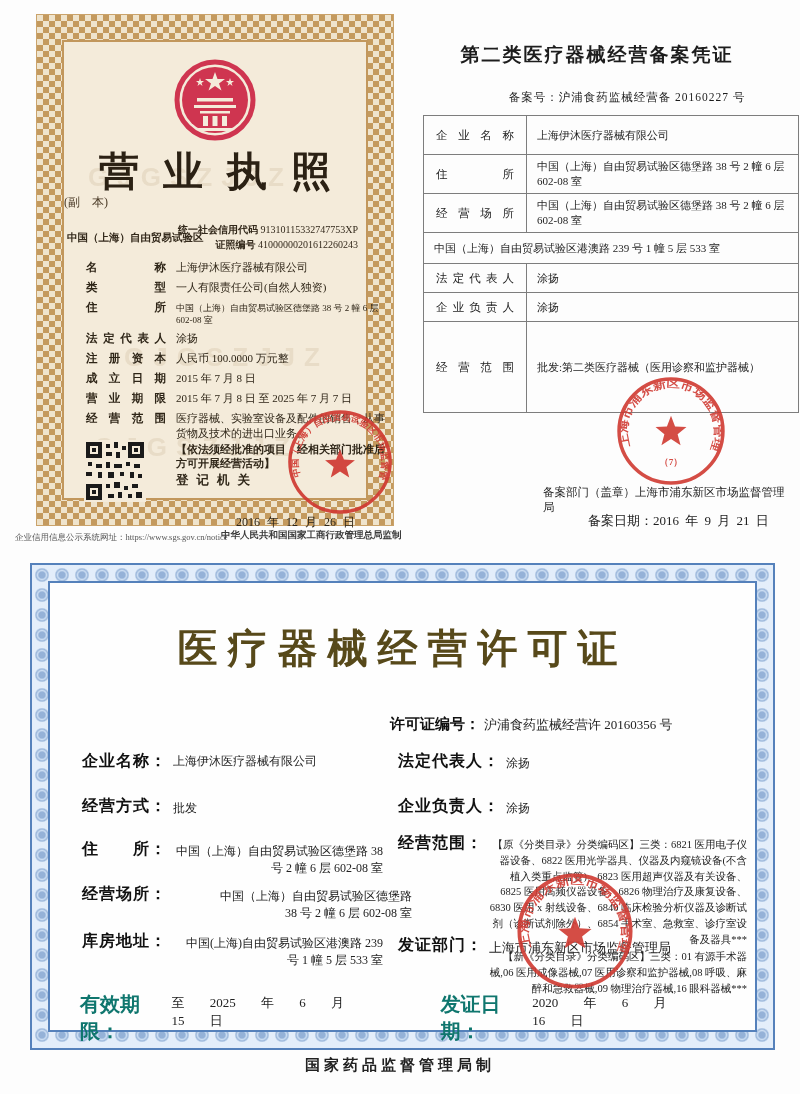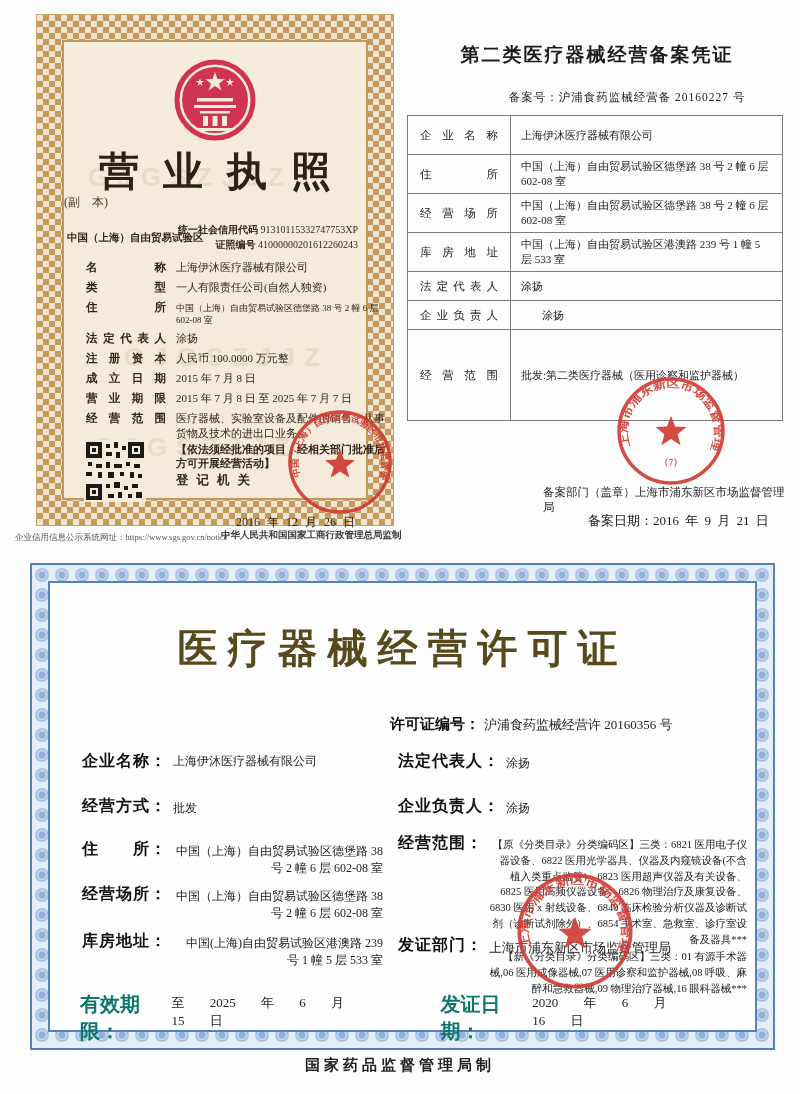--- a/index.html
+++ b/index.html
@@ -35,21 +35,21 @@
     font-weight:bold;font-size:12.5px;letter-spacing:8px;color:#2e2517;}
   .bl-date{position:absolute;left:172px;top:472px;font-size:12px;color:#2e2517;word-spacing:4px;}
   .bl-seal{position:absolute;left:222px;top:366px;opacity:0.92;}
   .bl-footer-left{position:absolute;left:15px;top:532px;font-size:8.5px;color:#555;}
   .bl-footer-right{position:absolute;left:221px;top:529px;font-size:9.5px;font-weight:bold;color:#3a3a3a;}
 
   
   .fc{position:absolute;left:403px;top:30px;width:388px;}
   .fc-title{text-align:center;font-weight:bold;font-size:19px;letter-spacing:2px;color:#1d1d1d;margin-top:12px;}
   .fc-recno{margin-top:22px;text-align:center;padding-left:60px;font-size:11.5px;color:#1d1d1d;letter-spacing:1px;}
-  .fc-table{margin-top:10px;margin-left:4px;width:376px;border:1px solid #7d7d7d;box-sizing:border-box;}
+  .fc-table{margin-top:10px;margin-left:20px;width:376px;border:1px solid #7d7d7d;box-sizing:border-box;}
   .fc-row{display:flex;border-bottom:1px solid #7d7d7d;}
   .fc-row:last-child{border-bottom:none;}
   .fc-label{flex:0 0 78px;border-right:1px solid #7d7d7d;display:flex;align-items:center;
     padding:0 12px;font-size:11.5px;color:#1d1d1d;text-align:justify;text-align-last:justify;}
   .fc-label span{width:100%;text-align:justify;text-align-last:justify;}
   .fc-value{flex:1;display:flex;align-items:center;padding:4px 10px;font-size:11px;color:#1d1d1d;}
   .fc-dept{position:absolute;left:140px;top:455px;font-size:11.5px;color:#1d1d1d;}
   .fc-date{position:absolute;left:185px;top:482px;font-size:13px;color:#1d1d1d;word-spacing:3px;}
   .fc-seal{position:absolute;left:212px;top:345px;opacity:0.9;}
 
@@ -233,32 +233,29 @@
           </div>
         <div class="fc-value">中国（上海）自由贸易试验区德堡路 38 号 2 幢 6 层 602-08 室</div>
       </div>
       <div class="fc-row" style="min-height:32px;">
         <div class="fc-label">
             <span>经营场所</span>
           </div>
         <div class="fc-value">中国（上海）自由贸易试验区德堡路 38 号 2 幢 6 层 602-08 室</div>
       </div>
       <div class="fc-row" style="min-height:30px;">
-        <div class="fc-label">
-            <span>库房地址</span>
-          </div>
         <div class="fc-value">中国（上海）自由贸易试验区港澳路 239 号 1 幢 5 层 533 室</div>
       </div>
       <div class="fc-row" style="min-height:28px;">
         <div class="fc-label">
             <span>法定代表人</span>
           </div>
         <div class="fc-value">涂扬</div>
       </div>
-      <div class="fc-row" style="min-height:28px;gap:21px;">
+      <div class="fc-row" style="min-height:28px;">
         <div class="fc-label">
             <span>企业负责人</span>
           </div>
         <div class="fc-value">涂扬</div>
       </div>
       <div class="fc-row" style="min-height:90px;">
         <div class="fc-label">
             <span>经营范围</span>
           </div>
         <div class="fc-value">批发:第二类医疗器械（医用诊察和监护器械）</div>
@@ -290,21 +287,21 @@
         <span class="mc-value" style="padding-top:2px;">上海伊沐医疗器械有限公司</span>
       </div>
       <div class="mc-field" style="left:32px;top:213px;">
         <span class="mc-label">经营方式：</span>
         <span class="mc-value">批发</span>
       </div>
       <div class="mc-field" style="left:32px;top:256px;width:330px;">
         <span class="mc-label">住　　所：</span>
         <span class="mc-value" style="width:210px;">中国（上海）自由贸易试验区德堡路 38 号 2 幢 6 层 602-08 室</span>
       </div>
-      <div class="mc-field" style="left:32px;top:301px;width:330px;">
+      <div class="mc-field" style="left:32px;top:301px;width:330px;gap:44px;">
         <span class="mc-label">经营场所：</span>
         <span class="mc-value" style="width:210px;">中国（上海）自由贸易试验区德堡路 38 号 2 幢 6 层 602-08 室</span>
       </div>
       <div class="mc-field" style="left:32px;top:348px;width:330px;">
         <span class="mc-label">库房地址：</span>
         <span class="mc-value" style="width:210px;">中国(上海)自由贸易试验区港澳路 239 号 1 幢 5 层 533 室</span>
       </div>
 
       <div class="mc-field" style="left:348px;top:168px;">
         <span class="mc-label">法定代表人：</span>

